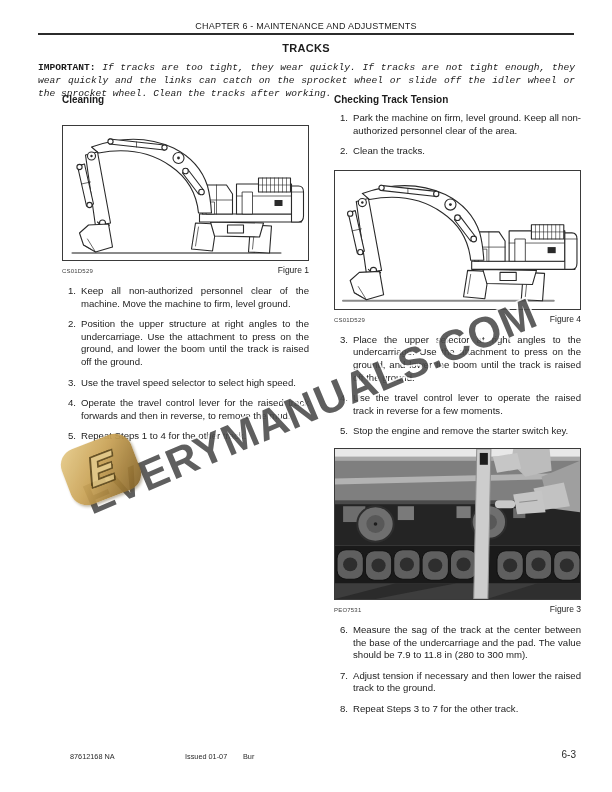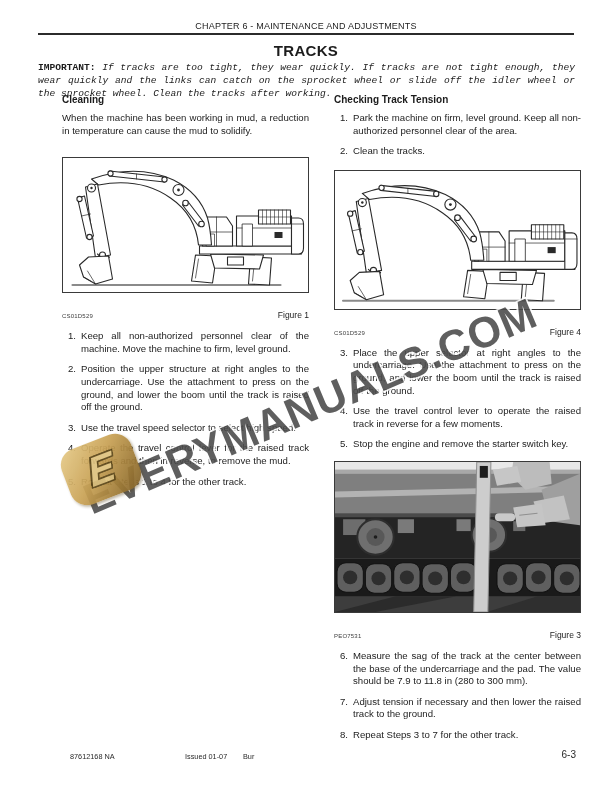--- a/index.html
+++ b/index.html
@@ -17,21 +17,21 @@
   .hdr-text {
     position:absolute; left:38px; top:21px; width:536px;
     text-align:center; font-size:9px; letter-spacing:.2px;
   }
   .hdr-rule {
     position:absolute; left:38px; top:33px; width:536px; height:2px;
     background:#2b2b2b;
   }
   .page-title {
     position:absolute; left:38px; top:42px; width:536px;
-    text-align:center; font-size:15px; font-weight:bold; letter-spacing:.3px;
+    text-align:center; font-size:11px; font-weight:bold; letter-spacing:.3px;
   }
 
   
   .important {
     position:absolute; left:38px; top:61px; width:537px;
     font-size:9.6px; line-height:13px; text-align:justify;
     font-style:italic;
     font-family:Liberation Mono, monospace;
   }
   .important b { font-style:normal; font-weight:bold; }
@@ -54,21 +54,21 @@
     background:#fff;
     width:100%;
     overflow:hidden;
   }
   .fig1 { margin-top:20px; height:136px; }
   .fig2 { margin-top:12px; height:140px; }
   .fig3 { margin-top:10px; height:152px; }
   .figure-box svg { display:block; width:100%; height:100%; }
   .fig-caption {
     display:flex; justify-content:space-between; align-items:baseline;
-    margin-top:17px;
+    margin-top:4px;
   }
   .fig-code  { font-size:6px; color:#3d3d3d; letter-spacing:.2px; }
   .fig-label { font-size:8.5px; color:#1c1c1c; }
 
   
   .footer { position:absolute; left:0; top:748px; width:612px; height:20px; font-size:7.3px; color:#2a2a2a; }
   .f-part   { position:absolute; left:70px;  top:4px; }
   .f-issued { position:absolute; left:185px; top:4px; }
   .f-bur    { position:absolute; left:243px; top:4px; }
   .f-page   { position:absolute; right:36px; top:1px; font-size:10px; }
@@ -171,21 +171,20 @@
 </svg>
 
 <div class="hdr-text">CHAPTER 6 - MAINTENANCE AND ADJUSTMENTS</div>
 <div class="hdr-rule"></div>
 <div class="page-title">TRACKS</div>
 
 <p class="important"><b>IMPORTANT:</b><span> If tracks are too tight, they wear quickly. If tracks are not tight enough, they wear quickly and the links can catch on the sprocket wheel or slide off the idler wheel or the sprocket wheel. Clean the tracks after working.</span></p>
 
 <div class="col col-left">
   <div class="col-h">Cleaning</div>
-  <p class="para">When the machine has been working in mud, a reduction in temperature can cause the mud to solidify.</p>
 
   <div class="figure-box fig1">
     <svg viewBox="0 0 242 134">
         <use href="#excavator"></use>
       </svg>
   </div>
   <div class="fig-caption">
     <span class="fig-code">CS01D529</span>
     <span class="fig-label">Figure 1</span>
   </div>

